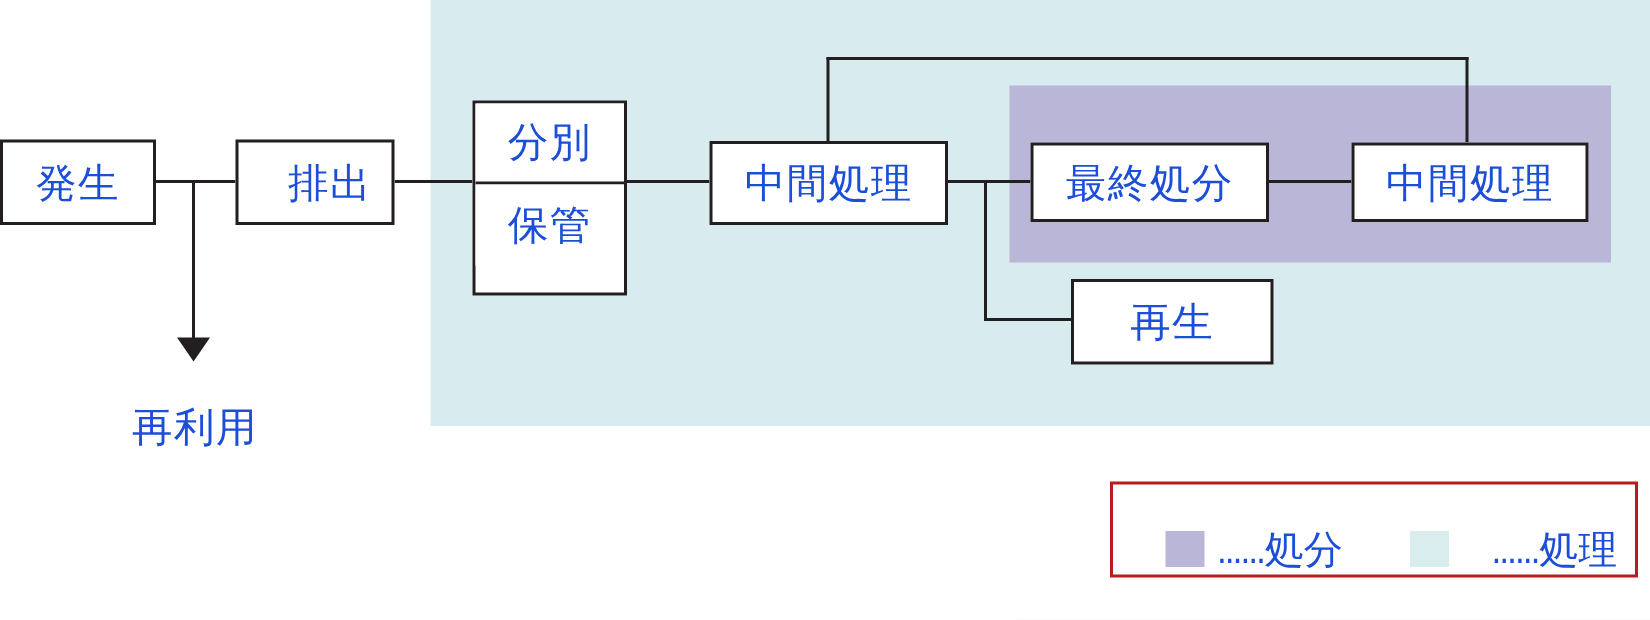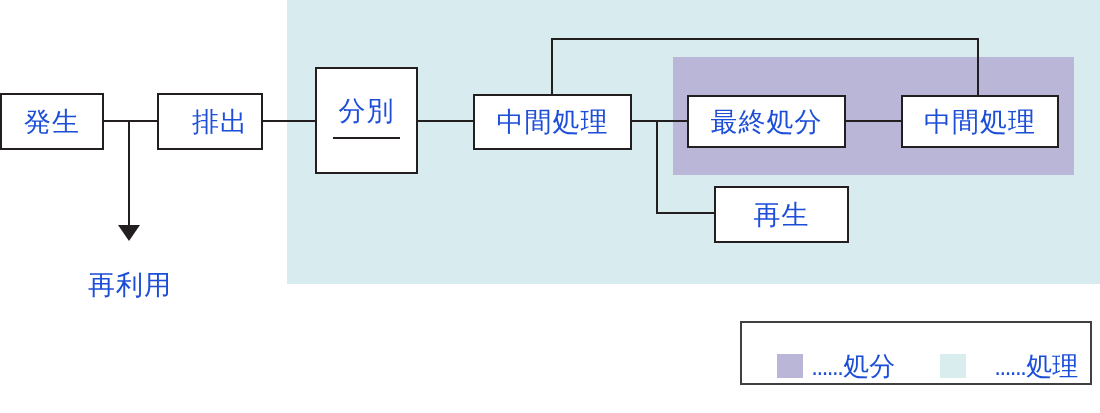--- a/index.html
+++ b/index.html
@@ -22,21 +22,21 @@
     border: 2px solid #231f20;
     display: flex;
     align-items: center;
     justify-content: center;
     font-size: 27px;
     letter-spacing: 1px;
     box-sizing: border-box;
   }
   .node-generation { left: 0px;   top: 93px;  width: 104px; height: 57px; }
   .node-discharge  { left: 157px; top: 93px;  width: 106px; height: 57px; padding-left: 20px; }
-  .node-sep-store  { left: 315px; top: 67px;  width: 103px; height: 107px; padding: 16px; display: block; }
+  .node-sep-store  { left: 315px; top: 67px;  width: 103px; height: 130px; padding: 0; display: block; }
   .cell {
     display: flex; align-items: center; justify-content: center;
     font-size: 27px; letter-spacing: 1px; box-sizing: border-box;
     height: 54px; background: #ffffff;
   }
   .cell-top { border-bottom: 2px solid #231f20; }
   .node-collection { left: 473px; top: 94px;  width: 159px; height: 56px; }
   .node-intermediate { left: 687px; top: 95px; width: 159px; height: 53px; }
   .node-final      { left: 901px; top: 95px;  width: 158px; height: 53px; }
   .node-regeneration { left: 714px; top: 186px; width: 135px; height: 57px; }
@@ -58,21 +58,21 @@
   .l-fb-top-h   { left: 551px; top: 38px;  width: 428px; height: 2px; }
   .l-fb-right-v { left: 977px; top: 38px;  width: 2px;   height: 57px; }
   .l-regen-v    { left: 656px; top: 120px; width: 2px;   height: 94px; }
   .l-regen-h    { left: 656px; top: 212px; width: 58px;  height: 2px; }
   .reuse-label {
     position: absolute; left: 60px; top: 267px; width: 140px;
     text-align: center; font-size: 27px; letter-spacing: 1px;
   }
   .legend {
     position: absolute; left: 740px; top: 321px; width: 352px; height: 64px;
-    background: #ffffff; border: 2px solid #404040; box-sizing: border-box;
+    background: #ffffff; border: 2px solid #b91c1c; box-sizing: border-box;
   }
   .legend-item {
     position: absolute; top: 0; height: 86px;
     display: flex; align-items: center; gap: 9px;
   }
   .legend-item-1 { left: 35px; }
   .legend-item-2 { left: 198px; gap: 29px; }
   .swatch { width: 26px; height: 24px; }
   .legend-label { font-size: 26px; letter-spacing: 0px; white-space: nowrap; }
 </style>
@@ -94,20 +94,21 @@
   <div class="line l-fb-left-v"></div>
   <div class="line l-fb-top-h"></div>
   <div class="line l-fb-right-v"></div>
   <div class="line l-regen-v"></div>
   <div class="line l-regen-h"></div>
 
   <div class="node node-generation">発生</div>
   <div class="node node-discharge">排出</div>
   <div class="node node-sep-store">
     <div class="cell cell-top">分別</div>
+    <div class="cell">保管</div>
   </div>
   <div class="node node-collection">中間処理</div>
   <div class="node node-intermediate">最終処分</div>
   <div class="node node-final">中間処理</div>
   <div class="node node-regeneration">再生</div>
 
   <div class="reuse-label">再利用</div>
 
   <div class="legend">
     <div class="legend-item legend-item-1">

